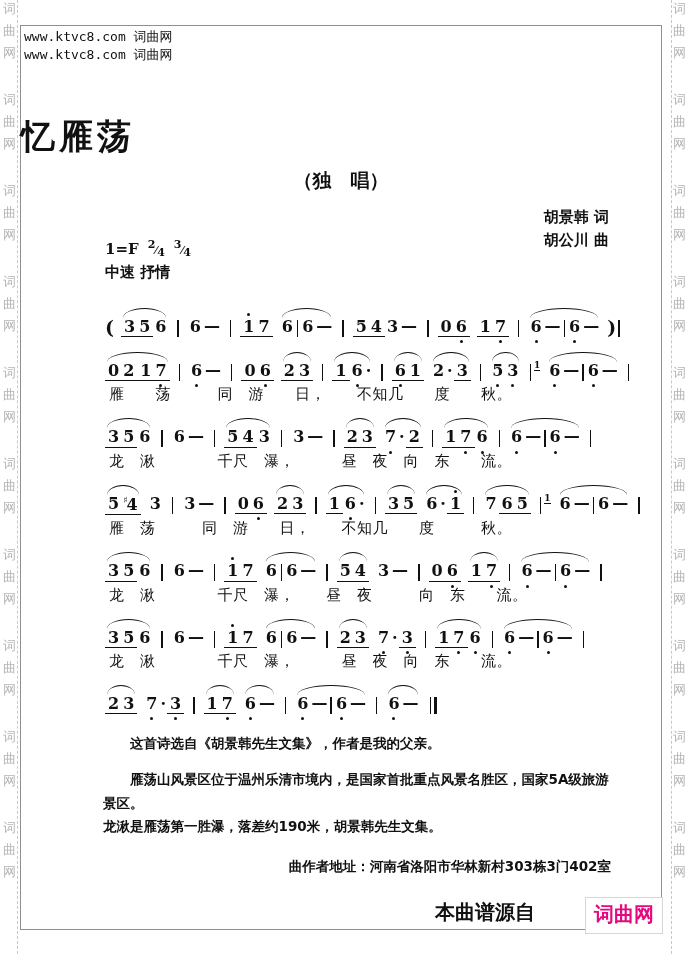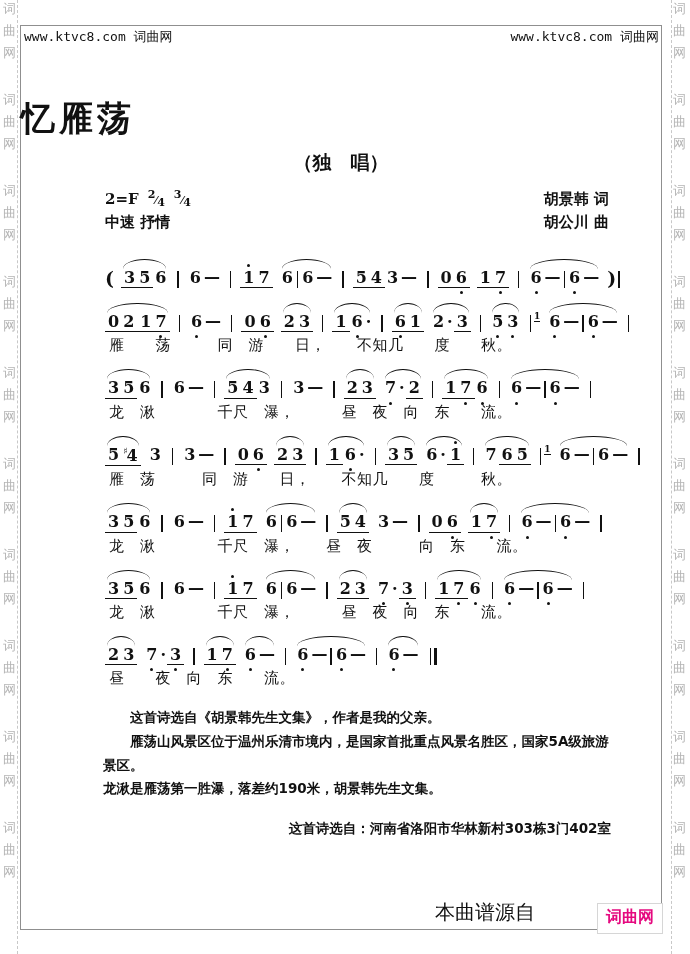--- a/index.html
+++ b/index.html
@@ -14,30 +14,30 @@
   .wm-col.right{right:3px;}
   .wm-grp{display:flex;flex-direction:column;gap:9px;line-height:1;}
   .dash-rule{position:absolute;top:0;bottom:0;width:0;border-left:1px dashed #c8c8c8;}
   .dash-rule.l{left:17px;}
   .dash-rule.r{right:18px;}
 
   
   .sheet{position:absolute;left:20px;top:25px;width:640px;height:903px;
          border:1px solid #8f8f8f;background:#fff;}
   .hdr{display:flex;justify-content:space-between;align-items:flex-start;
-       font-size:13px;padding:2px 2px 0 3px;font-family:"DejaVu Sans Mono",monospace;}
+       font-size:13px;padding:2px 2px 0 3px;font-family:"DejaVu Sans Mono",monospace;flex-direction:column;}
 
   .title{ text-align:left;font-size:34px;font-weight:700;margin:50px 0 8px;
           font-family:"DejaVu Serif",serif;letter-spacing:4px;}
   .subtitle{text-align:center;font-size:19px;font-weight:700;margin-bottom:12px;}
 
   .meta{display:flex;justify-content:space-between;padding:0 52px 0 84px;
         font-size:15px;font-weight:700;font-family:"DejaVu Serif",serif;}
   .meta-l .keyline{margin-bottom:4px;}
-  .meter{display:inline-block;margin-left:9px;font-size:11px;}
+  .meter{display:inline-block;margin-left:9px;font-size:11px;margin-top:32px;}
   .meter .mn{vertical-align:6px;}
   .meter .md{vertical-align:-2px;}
   .meta-r{text-align:left;line-height:1.5;}
 
   
   .music{margin:24px 44px 0 84px;}
   .sys{margin-bottom:12px;}
   .tlabel{font-size:12.5px;font-weight:700;margin:0 0 1px 2px;}
   .mline{display:flex;align-items:flex-start;gap:7px;
          font-family:"DejaVu Serif",serif;font-weight:700;font-size:16px;}
@@ -56,26 +56,26 @@
   .endbar{width:3px;height:17px;border-left:1.5px solid #111;border-right:3.5px solid #111;margin:2px 0 0 3px;}
   .dash{margin:0 1px;line-height:1.15;}
   .rdot{line-height:1.15;margin:0 1px;}
   .paren{line-height:1.05;font-size:19px;}
   .grace{font-size:9px;position:relative;top:-2px;font-weight:700;border-bottom:1px solid #111;margin-left:1px;}
   .lyr{font-size:15px;margin:4px 0 0 4px;letter-spacing:.5px;font-weight:400;}
 
   
   .notes{margin:18px 50px 0 82px;font-size:13.5px;font-weight:700;line-height:1.75;}
   .notes p{margin:0;}
-  .notes p.ind{text-indent:2em;}
+  .notes p.ind{text-indent:2em;margin-top:12px;}
   .notes p.addr{text-align:right;margin-top:16px;}
 
   
-  .src{position:absolute;right:126px;bottom:3px;font-size:20px;font-weight:400;}
-  .brand{position:absolute;right:-2px;bottom:-5px;font-size:16px;font-weight:700;
+  .src{position:absolute;right:126px;bottom:3px;font-size:20px;font-weight:700;}
+  .brand{position:absolute;right:-2px;bottom:-5px;font-size:20px;font-weight:700;
          background:#fff;border:1px solid #d6d6d6;padding:3px 8px 5px;}
 </style>
 </head>
 <body>
 
 <div class="page">
   <div class="dash-rule l"></div>
   <div class="dash-rule r"></div>
   <div class="wm-col left">
       <div class="wm-grp">
@@ -187,21 +187,21 @@
       <span>www.ktvc8.com 词曲网</span>
       <span>www.ktvc8.com  词曲网</span>
     </div>
 
     <div class="title">忆雁荡</div>
     <div class="subtitle">（独　唱）</div>
 
     <div class="meta">
       <div class="meta-l">
         <div class="keyline">
-          <span>2=F</span><span><span class="meter"><span class="mn">2</span><span>⁄</span><span class="md">4</span></span><span class="meter"><span class="mn">3</span><span>⁄</span><span class="md">4</span></span></span>
+          <span>1=F</span><span><span class="meter"><span class="mn">2</span><span>⁄</span><span class="md">4</span></span><span class="meter"><span class="mn">3</span><span>⁄</span><span class="md">4</span></span></span>
         </div>
         <div>中速 抒情</div>
       </div>
       <div class="meta-r">
         <div>胡景韩 词</div>
         <div>胡公川 曲</div>
       </div>
     </div>
 
     <div class="music">
@@ -716,27 +716,26 @@
               <span class="bar"></span>
             </span>
             <span class="grp a">
               <span class="bn db">6</span>
               <span class="dash">—</span>
             </span>
             <span class="grp">
               <span class="endbar"></span>
             </span>
           </div>
-          <div class="lyr">昼　　夜　向　东　　流。</div>
         </div>
       </div>
 
     <div class="notes">
       <p class="ind">这首诗选自《胡景韩先生文集》，作者是我的父亲。</p>
       <p class="ind">雁荡山风景区位于温州乐清市境内，是国家首批重点风景名胜区，国家5A级旅游景区。</p>
       <p>龙湫是雁荡第一胜瀑，落差约190米，胡景韩先生文集。</p>
-      <p class="addr">这首诗选自：河南省洛阳市华林新村303栋3门402室</p>
+      <p class="addr">曲作者地址：河南省洛阳市华林新村303栋3门402室</p>
     </div>
 
     <div class="src">本曲谱源自</div>
     <div class="brand" style="color: rgb(229, 9, 127);">词曲网</div>
   </div>
 </div>
 
 </body></html>

